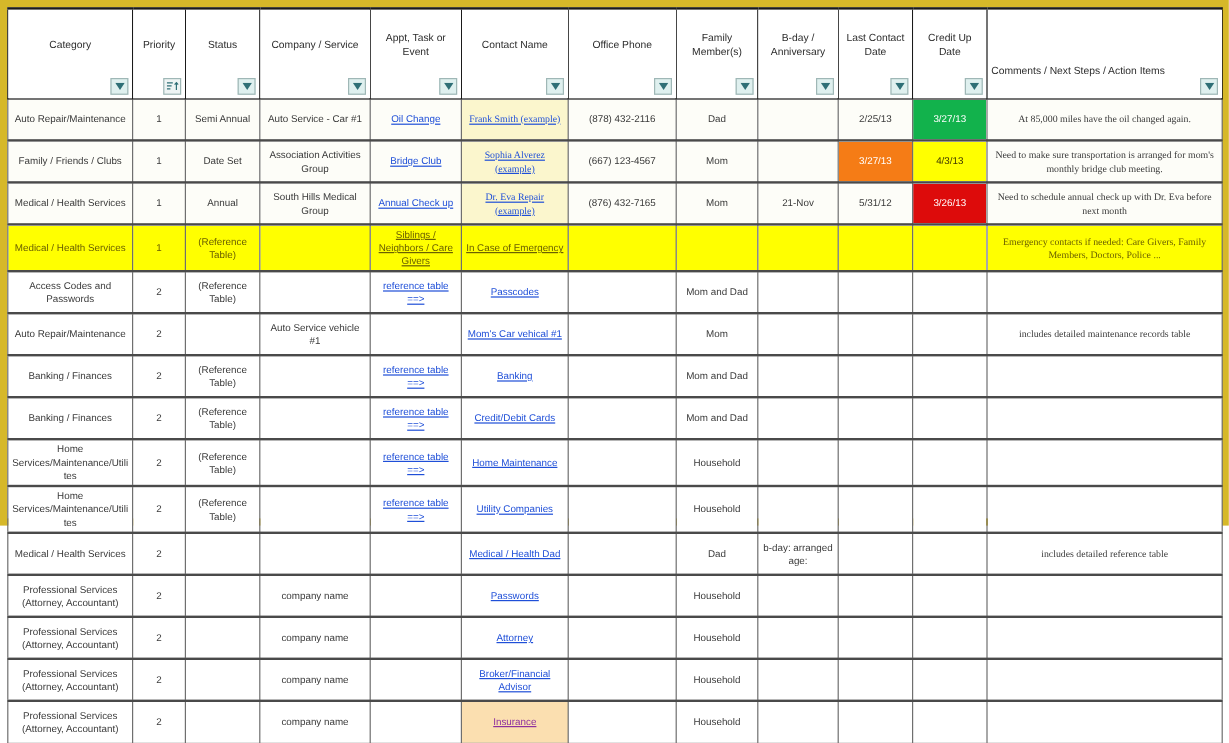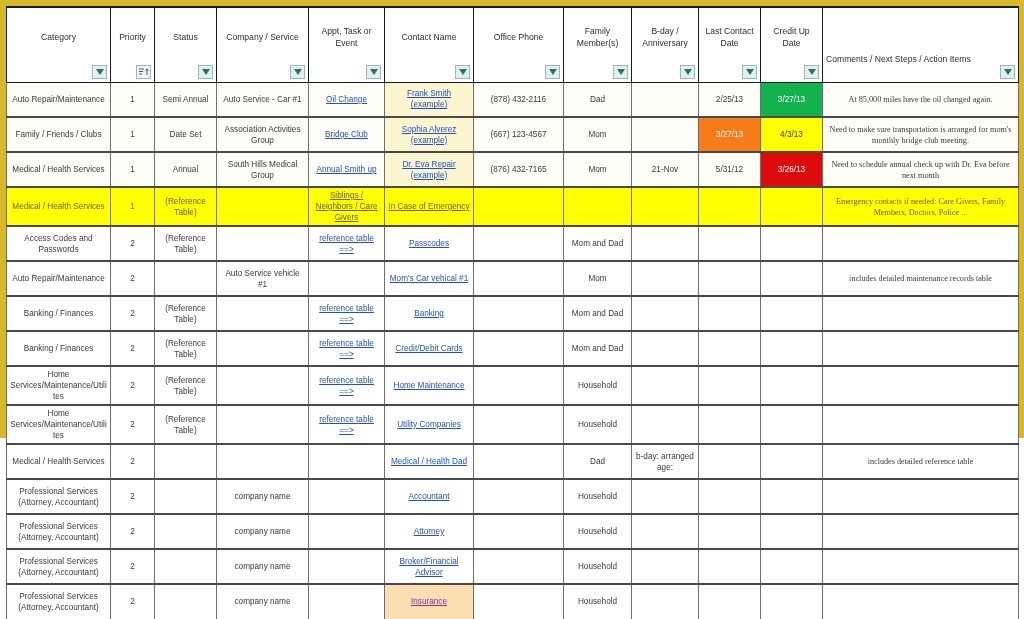--- a/index.html
+++ b/index.html
@@ -87,21 +87,21 @@
 
   a.lnk {
     color: #1f4fd8;
     text-decoration: underline;
     font-size: 8.2px;
     line-height: 11px;
   }
   a.lnk.visited { color: #8d2f9e; }
 
   
-  .bg-cream   { background: #fbf6cd !important; }
+  .bg-cream   { background: #fbf6cd !important; font-family: Liberation Serif, serif; }
   .bg-yellow  { background: #ffff00 !important; }
   .bg-green   { background: #12b24c !important; }
   .bg-orange  { background: #f57c16 !important; }
   .bg-red     { background: #dd0b0b !important; margin-top: 12px; }
   .bg-peach   { background: #fbdfb0 !important; }
   .bg-offwhite{ background: #fdfdf8 !important; }
 
   .txt-white { color: #ffffff !important; font-weight: 700; }
   .txt-dark  { color: #403800 !important; }
 
@@ -321,21 +321,21 @@
           </td>
         <td class="bg-offwhite">
             <span class="cell-txt">1</span>
           </td>
         <td class="bg-offwhite">
             <span class="cell-txt">Annual</span>
           </td>
         <td class="bg-offwhite">
             <span class="cell-txt">South Hills Medical Group</span>
           </td>
-        <td class="bg-offwhite"><a class="lnk" href="#">Annual Smith up</a></td>
+        <td class="bg-offwhite"><a class="lnk" href="#">Annual Check up</a></td>
         <td class="bg-cream"><a class="lnk" href="#">Dr. Eva Repair (example)</a></td>
         <td class="bg-offwhite">
             <span class="cell-txt">(876) 432-7165</span>
           </td>
         <td class="bg-offwhite">
             <span class="cell-txt">Mom</span>
           </td>
         <td class="bg-offwhite">
             <span class="cell-txt">21-Nov</span>
           </td>
@@ -643,21 +643,21 @@
           </td>
         <td>
             <span class="cell-txt"></span>
           </td>
         <td>
             <span class="cell-txt">company name</span>
           </td>
         <td>
             <span class="cell-txt"></span>
           </td>
-        <td><a class="lnk" href="#">Accountant</a></td>
+        <td><a class="lnk" href="#">Passwords</a></td>
         <td>
             <span class="cell-txt"></span>
           </td>
         <td>
             <span class="cell-txt">Household</span>
           </td>
         <td>
             <span class="cell-txt"></span>
           </td>
         <td>

